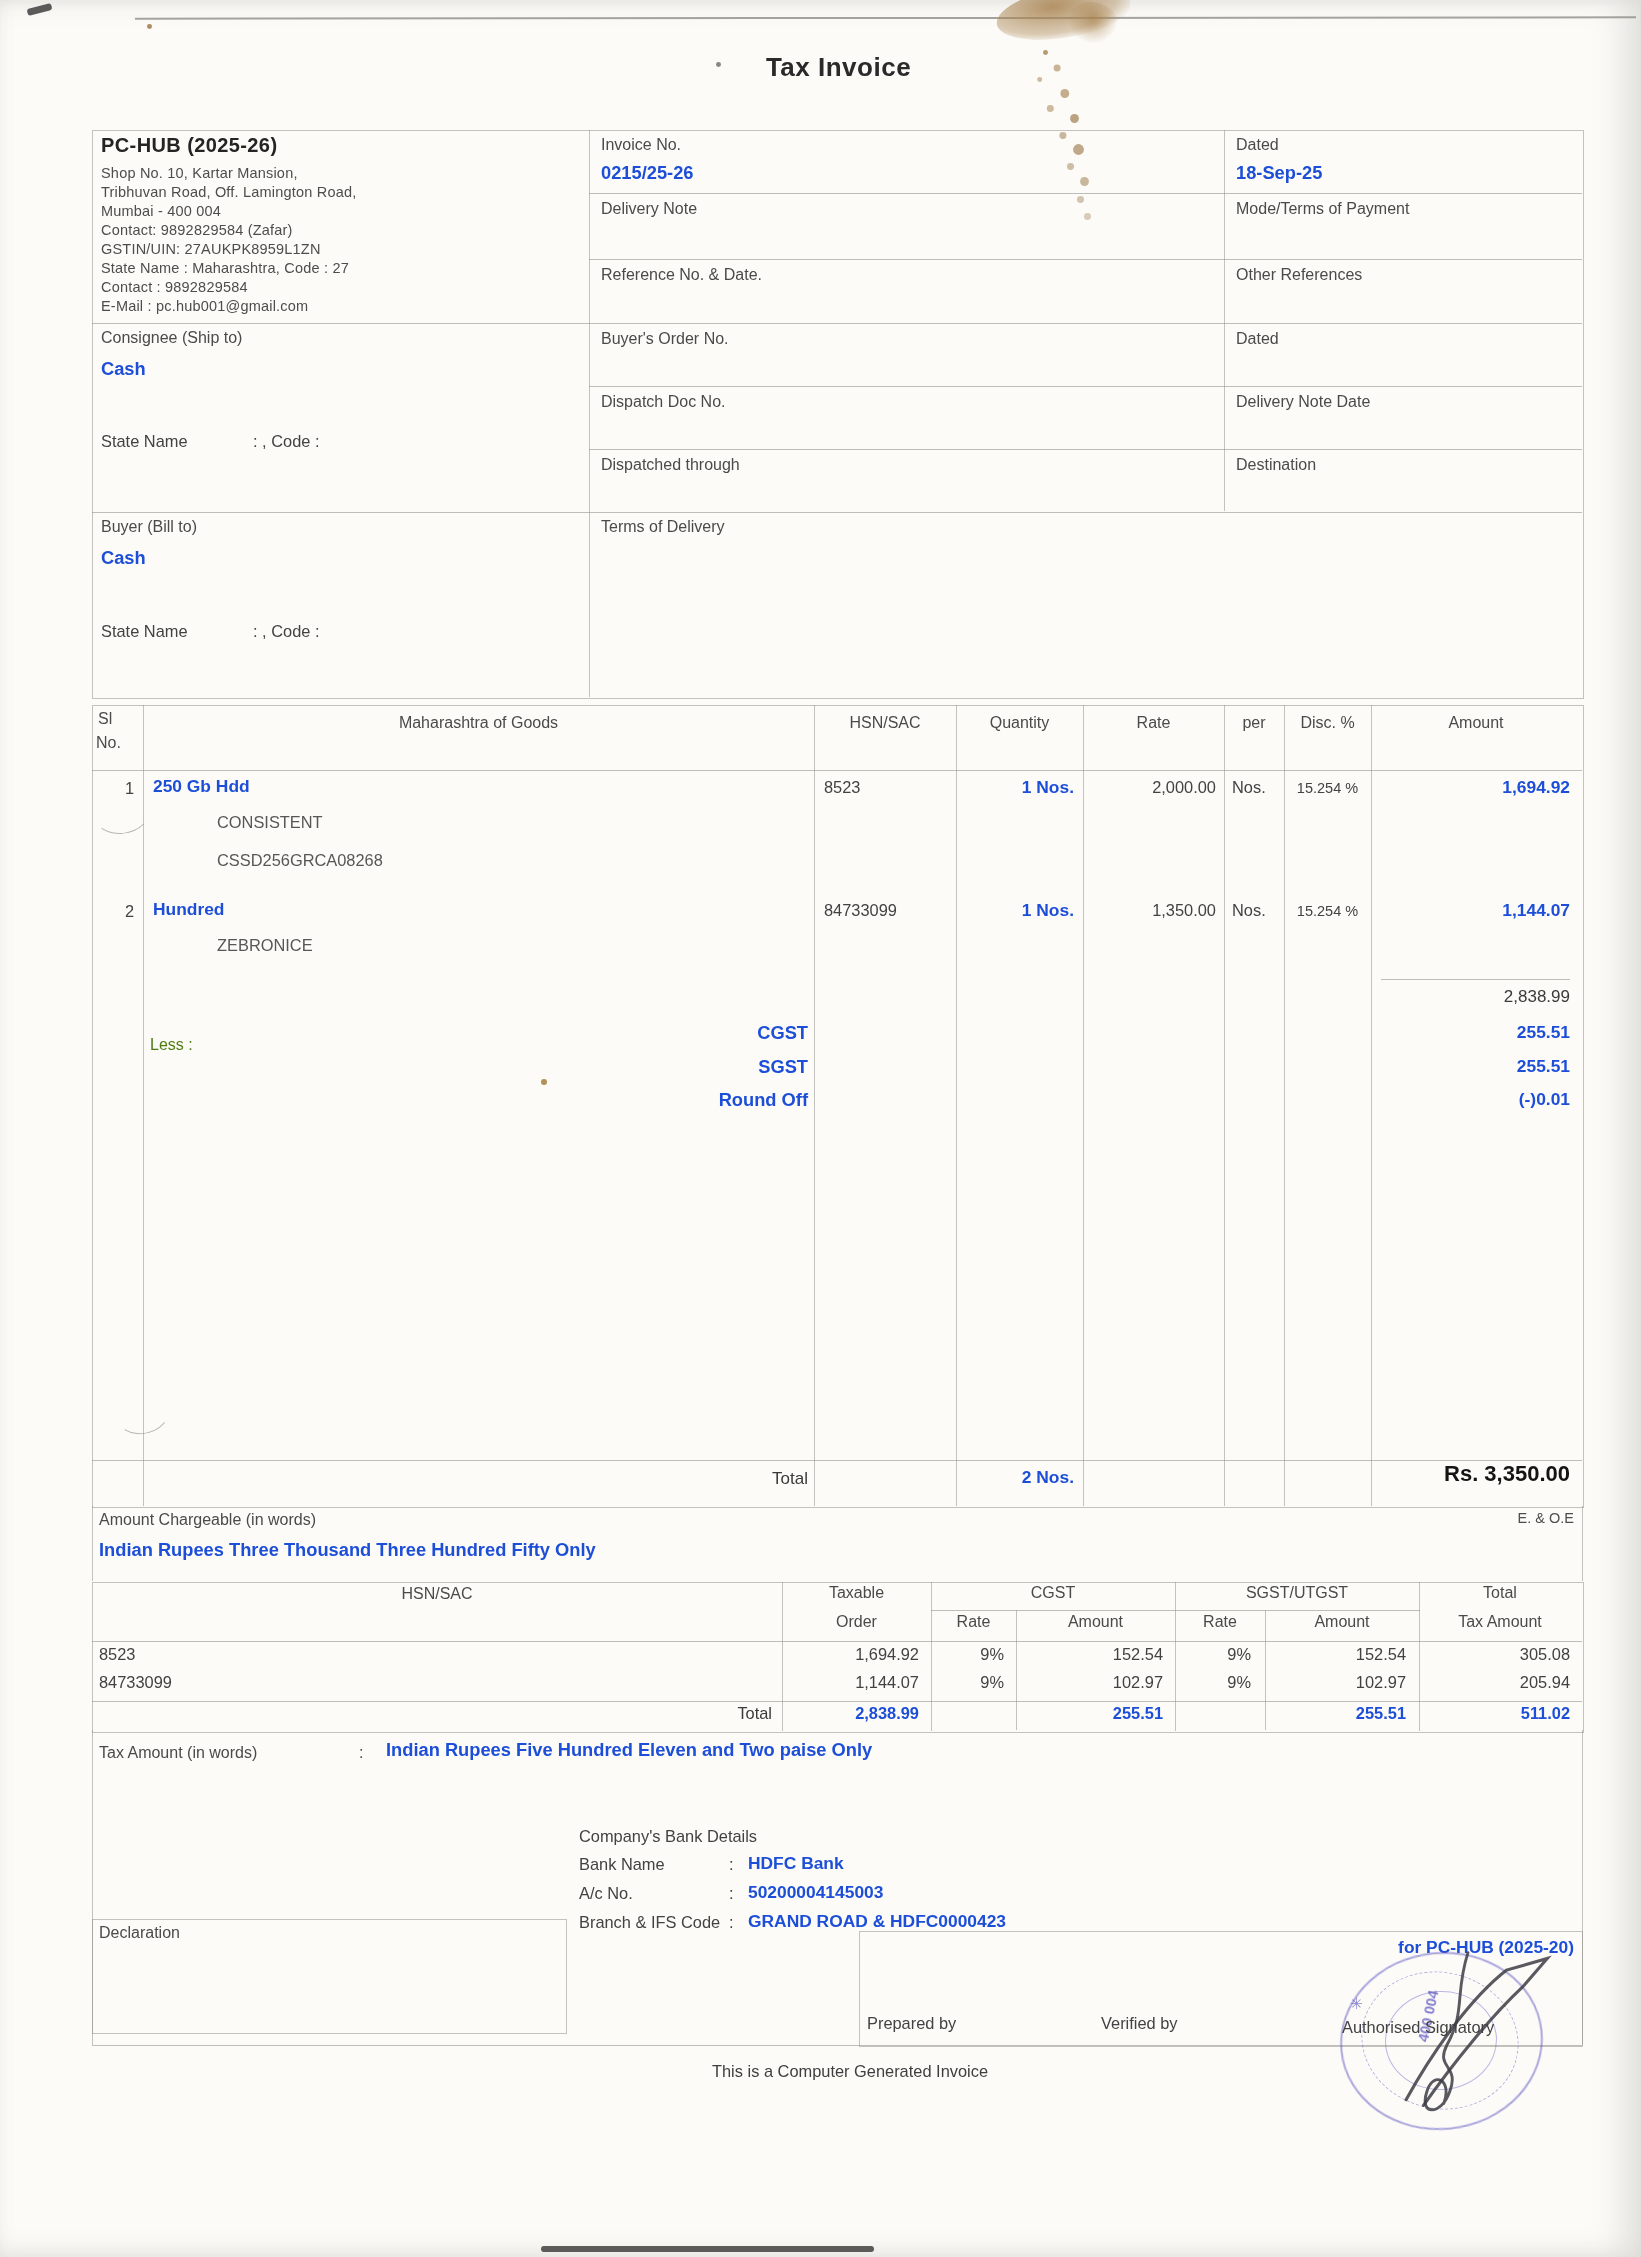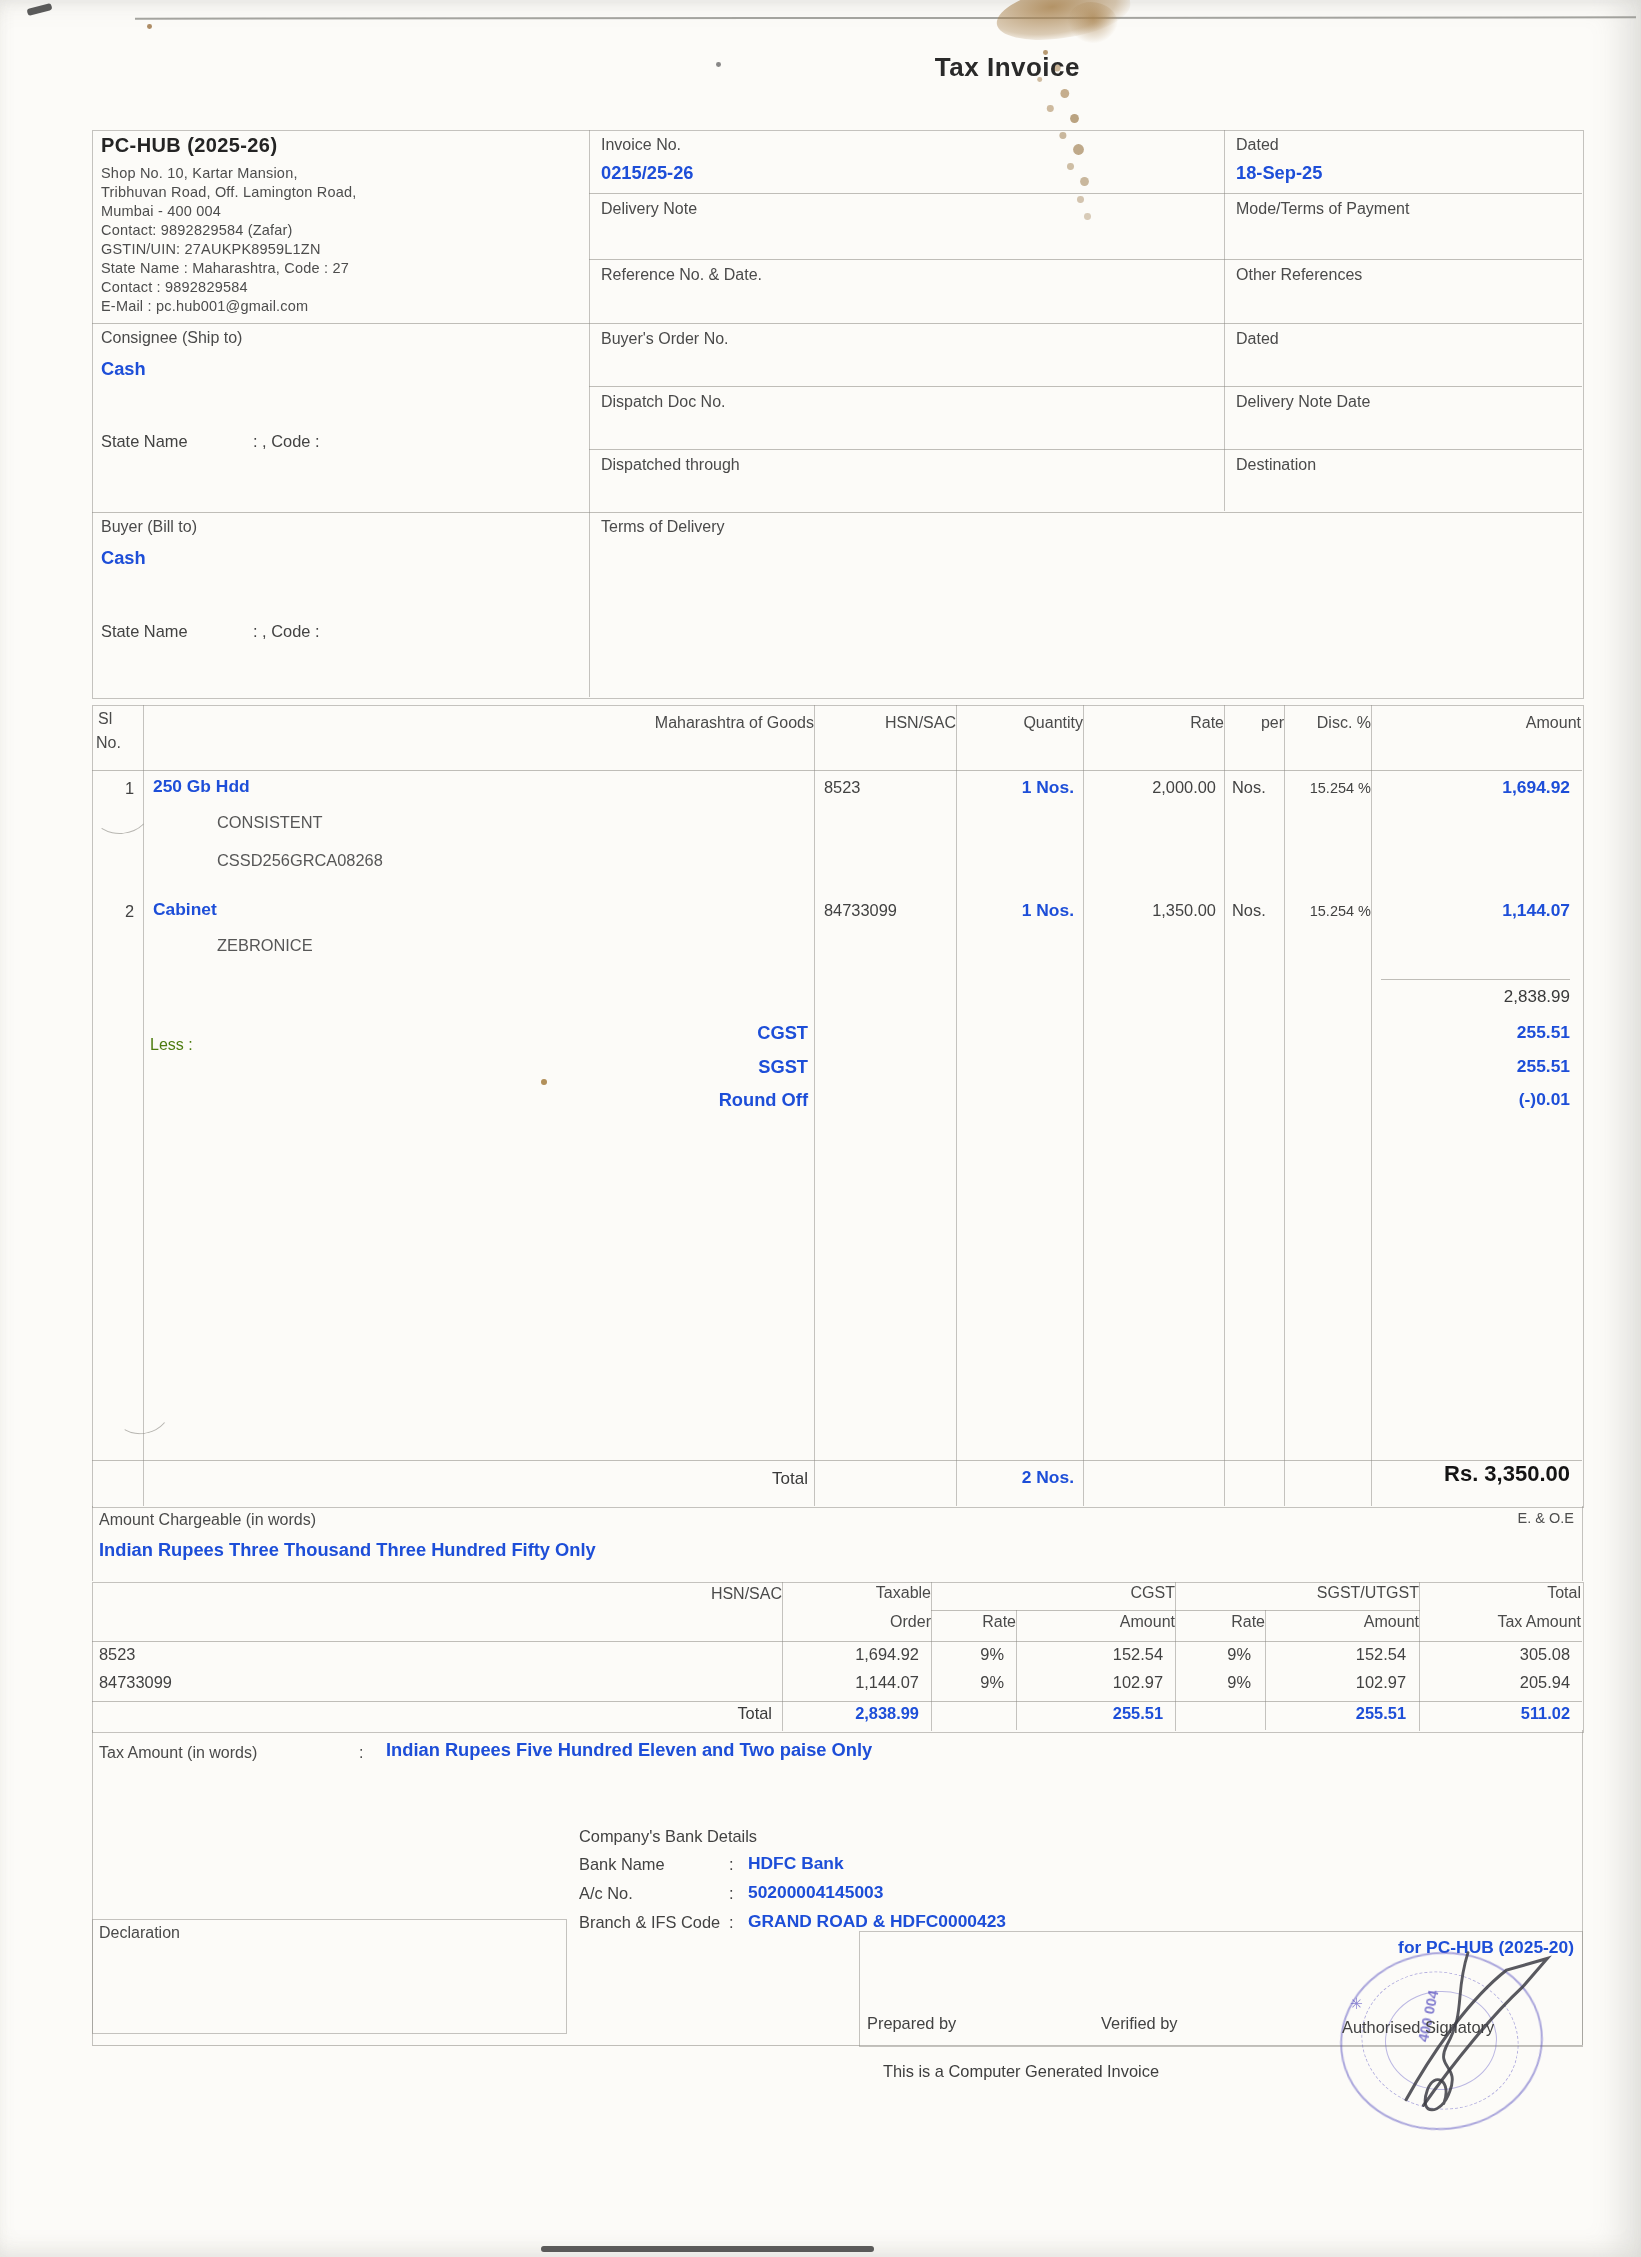--- a/index.html
+++ b/index.html
@@ -1,20 +1,20 @@
 <!DOCTYPE html>
 <html><head>
 <meta charset="utf-8">
 <style>
   html,body{margin:0;padding:0;background:#e9e8e6;}
   #page{position:relative;width:1641px;height:2257px;background:#fcfbf8;overflow:hidden;
         font-family:"Liberation Sans",sans-serif;
         box-shadow:inset -21px 0 29px rgba(120,118,110,.16), inset 0 -7.7px 19.3px rgba(120,118,110,.06), inset 0 3.9px 9.7px rgba(120,118,110,.05);}
   .t{position:absolute;white-space:nowrap;color:#424242;}
-  .c{text-align:right}
+  .c{text-align:center}
   .r{text-align:right}
   .b{font-weight:bold;color:#1d4ed8}
   .i{}
   .wrap{white-space:normal}
   .f15{font-size:14.5px}.f16{font-size:16px}.f17{font-size:16.4px}.f175{font-size:17px}
   .f18{font-size:17.4px}.f19{font-size:18.3px}.f21{font-size:20px}.f23{font-size:22px}.f27{font-size:26px}
   .hl{position:absolute;height:1px;background:rgba(140,138,132,.55)}
   .vl{position:absolute;width:1px;background:rgba(140,138,132,.5)}
   .box{position:absolute;border:1px solid rgba(140,138,132,.5)}
   .addr{position:absolute;left:101px;top:164px;font-size:14.5px;line-height:19px;color:#4d4d4d;letter-spacing:0.2px}
@@ -120,21 +120,21 @@
   <div class="t f17 i sub" style="left:217px;top:813px">CONSISTENT</div>
   <div class="t f17 i sub" style="left:217px;top:851px">CSSD256GRCA08268</div>
   <div class="t f17" style="left:824px;top:778px">8523</div>
   <div class="t f18 b r" style="left:956px;top:777px;width:118px">1 Nos.</div>
   <div class="t f17 r" style="left:1083px;top:778px;width:133px">2,000.00</div>
   <div class="t f17" style="left:1232px;top:778px">Nos.</div>
   <div class="t f15 c" style="left:1284px;top:780px;width:87px">15.254 %</div>
   <div class="t f18 b r" style="left:1371px;top:777px;width:199px">1,694.92</div>
 
   <div class="t f17 r" style="left:92px;top:902px;width:42px">2</div>
-  <div class="t f18 b" style="left:153px;top:899px">Cabinet</div>
+  <div class="t f18 b" style="left:153px;top:899px">Hundred</div>
   <div class="t f17 i sub" style="left:217px;top:936px">ZEBRONICE</div>
   <div class="t f17" style="left:824px;top:901px">84733099</div>
   <div class="t f18 b r" style="left:956px;top:900px;width:118px">1 Nos.</div>
   <div class="t f17 r" style="left:1083px;top:901px;width:133px">1,350.00</div>
   <div class="t f17" style="left:1232px;top:901px">Nos.</div>
   <div class="t f15 c" style="left:1284px;top:903px;width:87px">15.254 %</div>
   <div class="t f18 b r" style="left:1371px;top:900px;width:199px">1,144.07</div>
 
   <div class="hl" style="left:1381px;top:979px;width:189px"></div>
   <div class="t f175 r" style="left:1371px;top:987px;width:199px;color:#3a3a3a">2,838.99</div>

